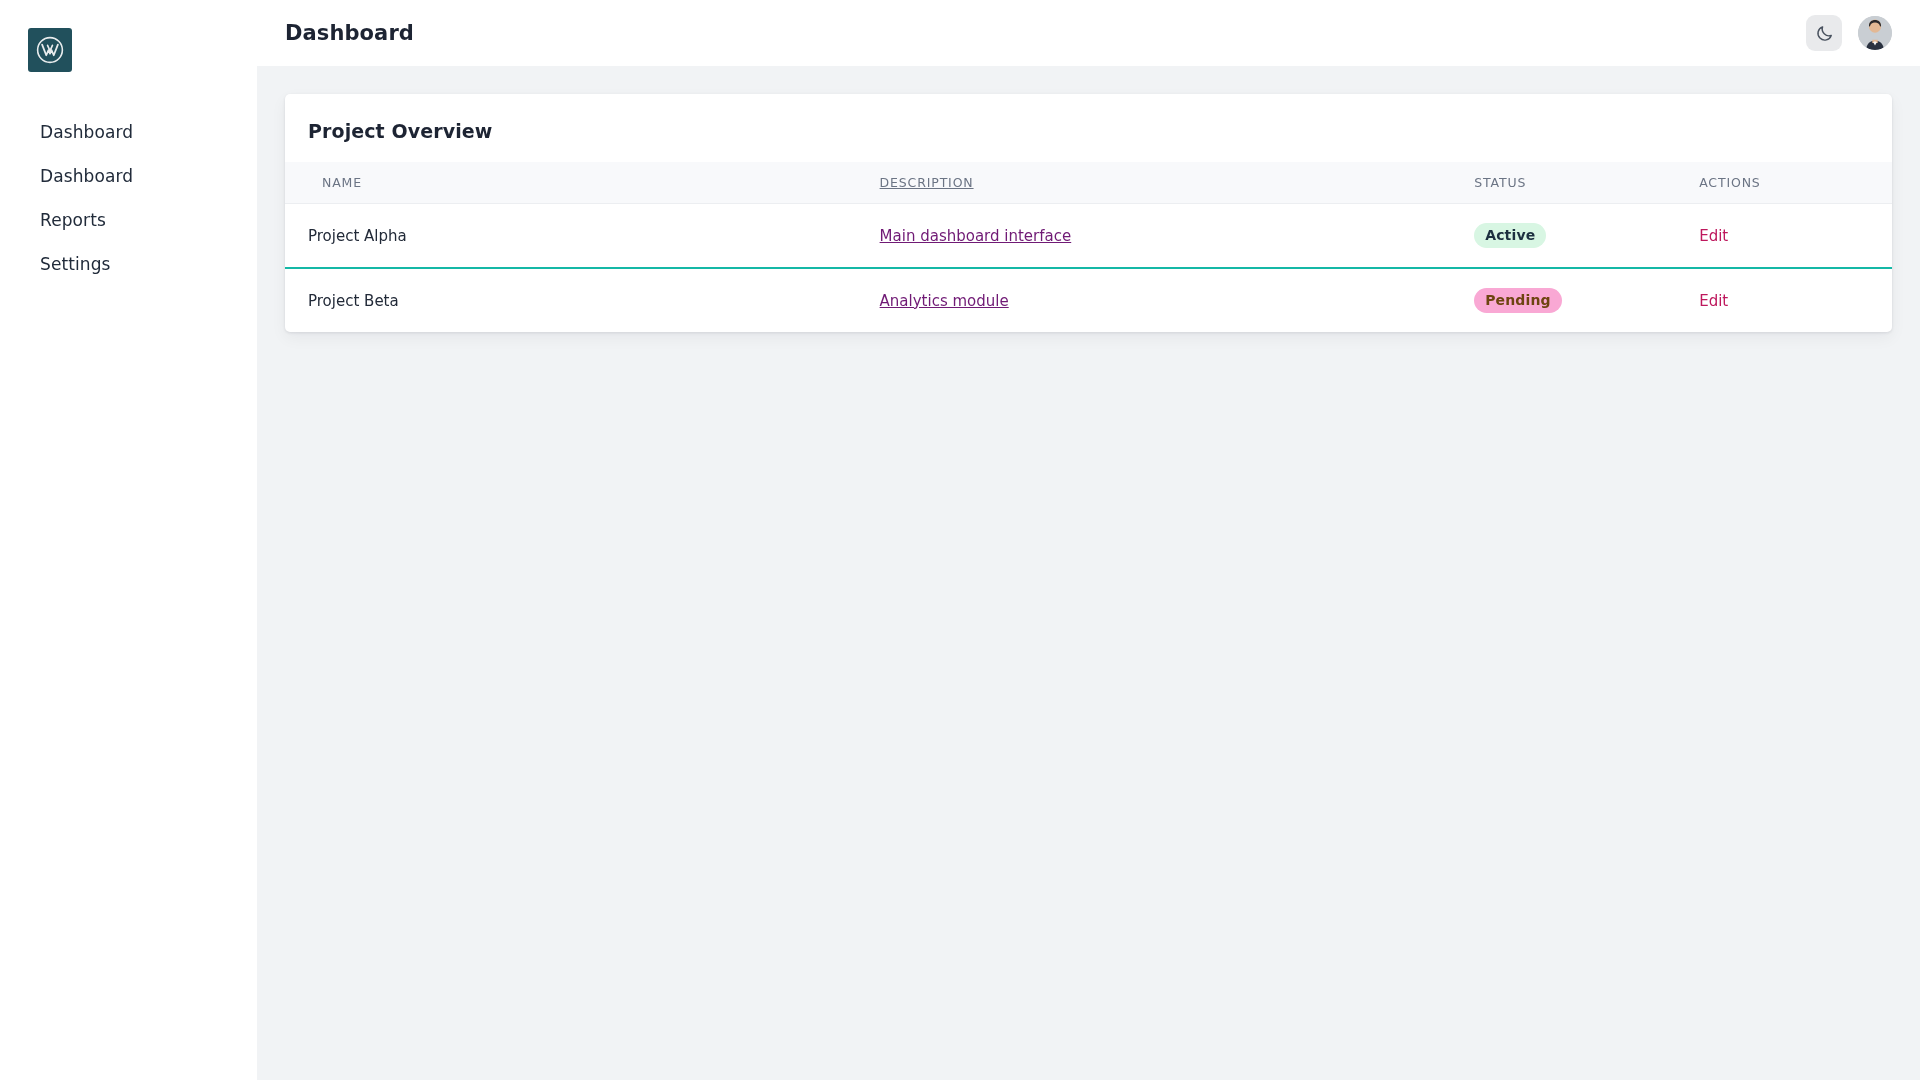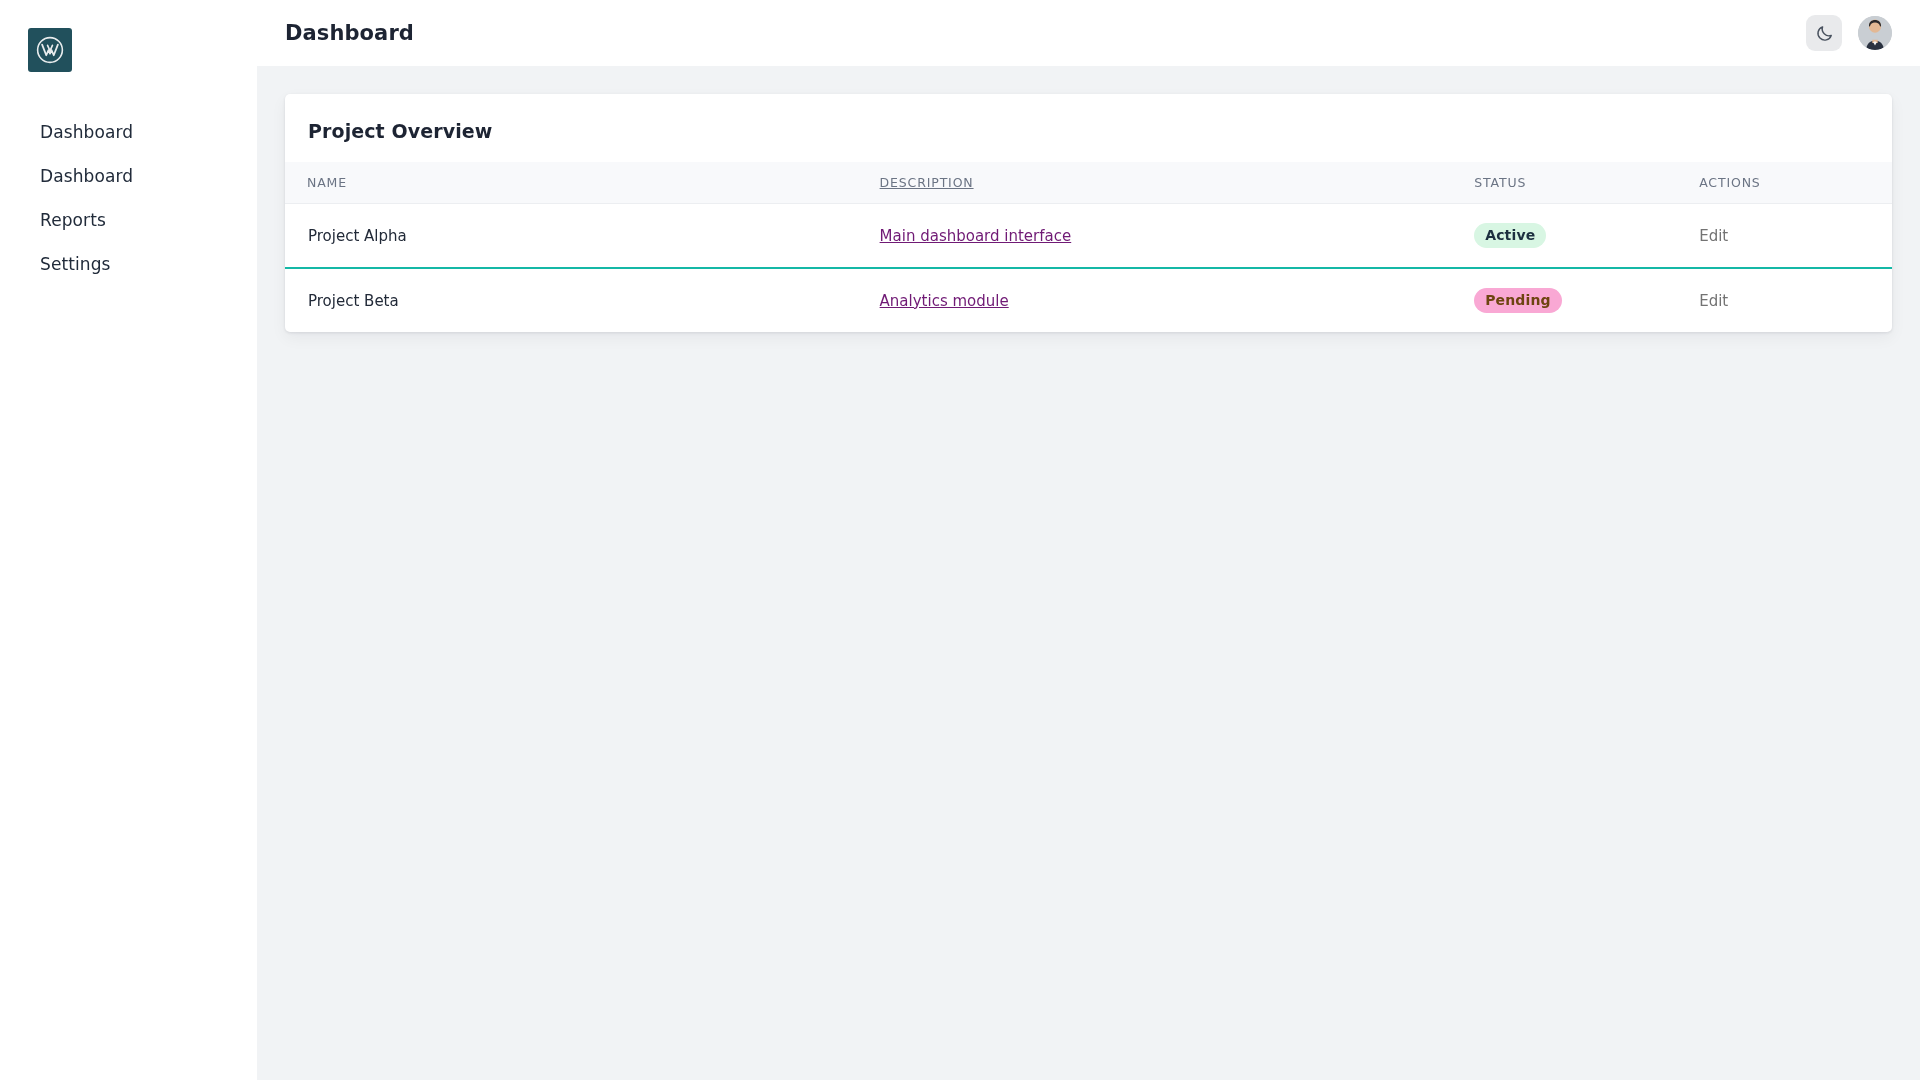--- a/index.html
+++ b/index.html
@@ -190,28 +190,28 @@
     font-weight: bold;
     padding: 4px 11px 5px 11px;
     border-radius: 999px;
     letter-spacing: 0.15px;
     line-height: 1.15;
   }
   .badge-active  { background: #d8f6e3; color: #1d3040; }
   .badge-pending { background: #f9a8d4; color: #6d4410; }
 
   .edit-link {
-    color: #737373;
+    color: #be185d;
     font-size: 15px;
     cursor: pointer;
     text-decoration: none;
   }
 
   
-  thead th.col-name { padding-left: 22px; }
+  thead th.col-name { padding-left: 37px; }
 </style>
 </head>
 <body>
 
 <div id="app">
 
   <aside id="sidebar">
 
     <div class="logo-wrap">
       <span>

